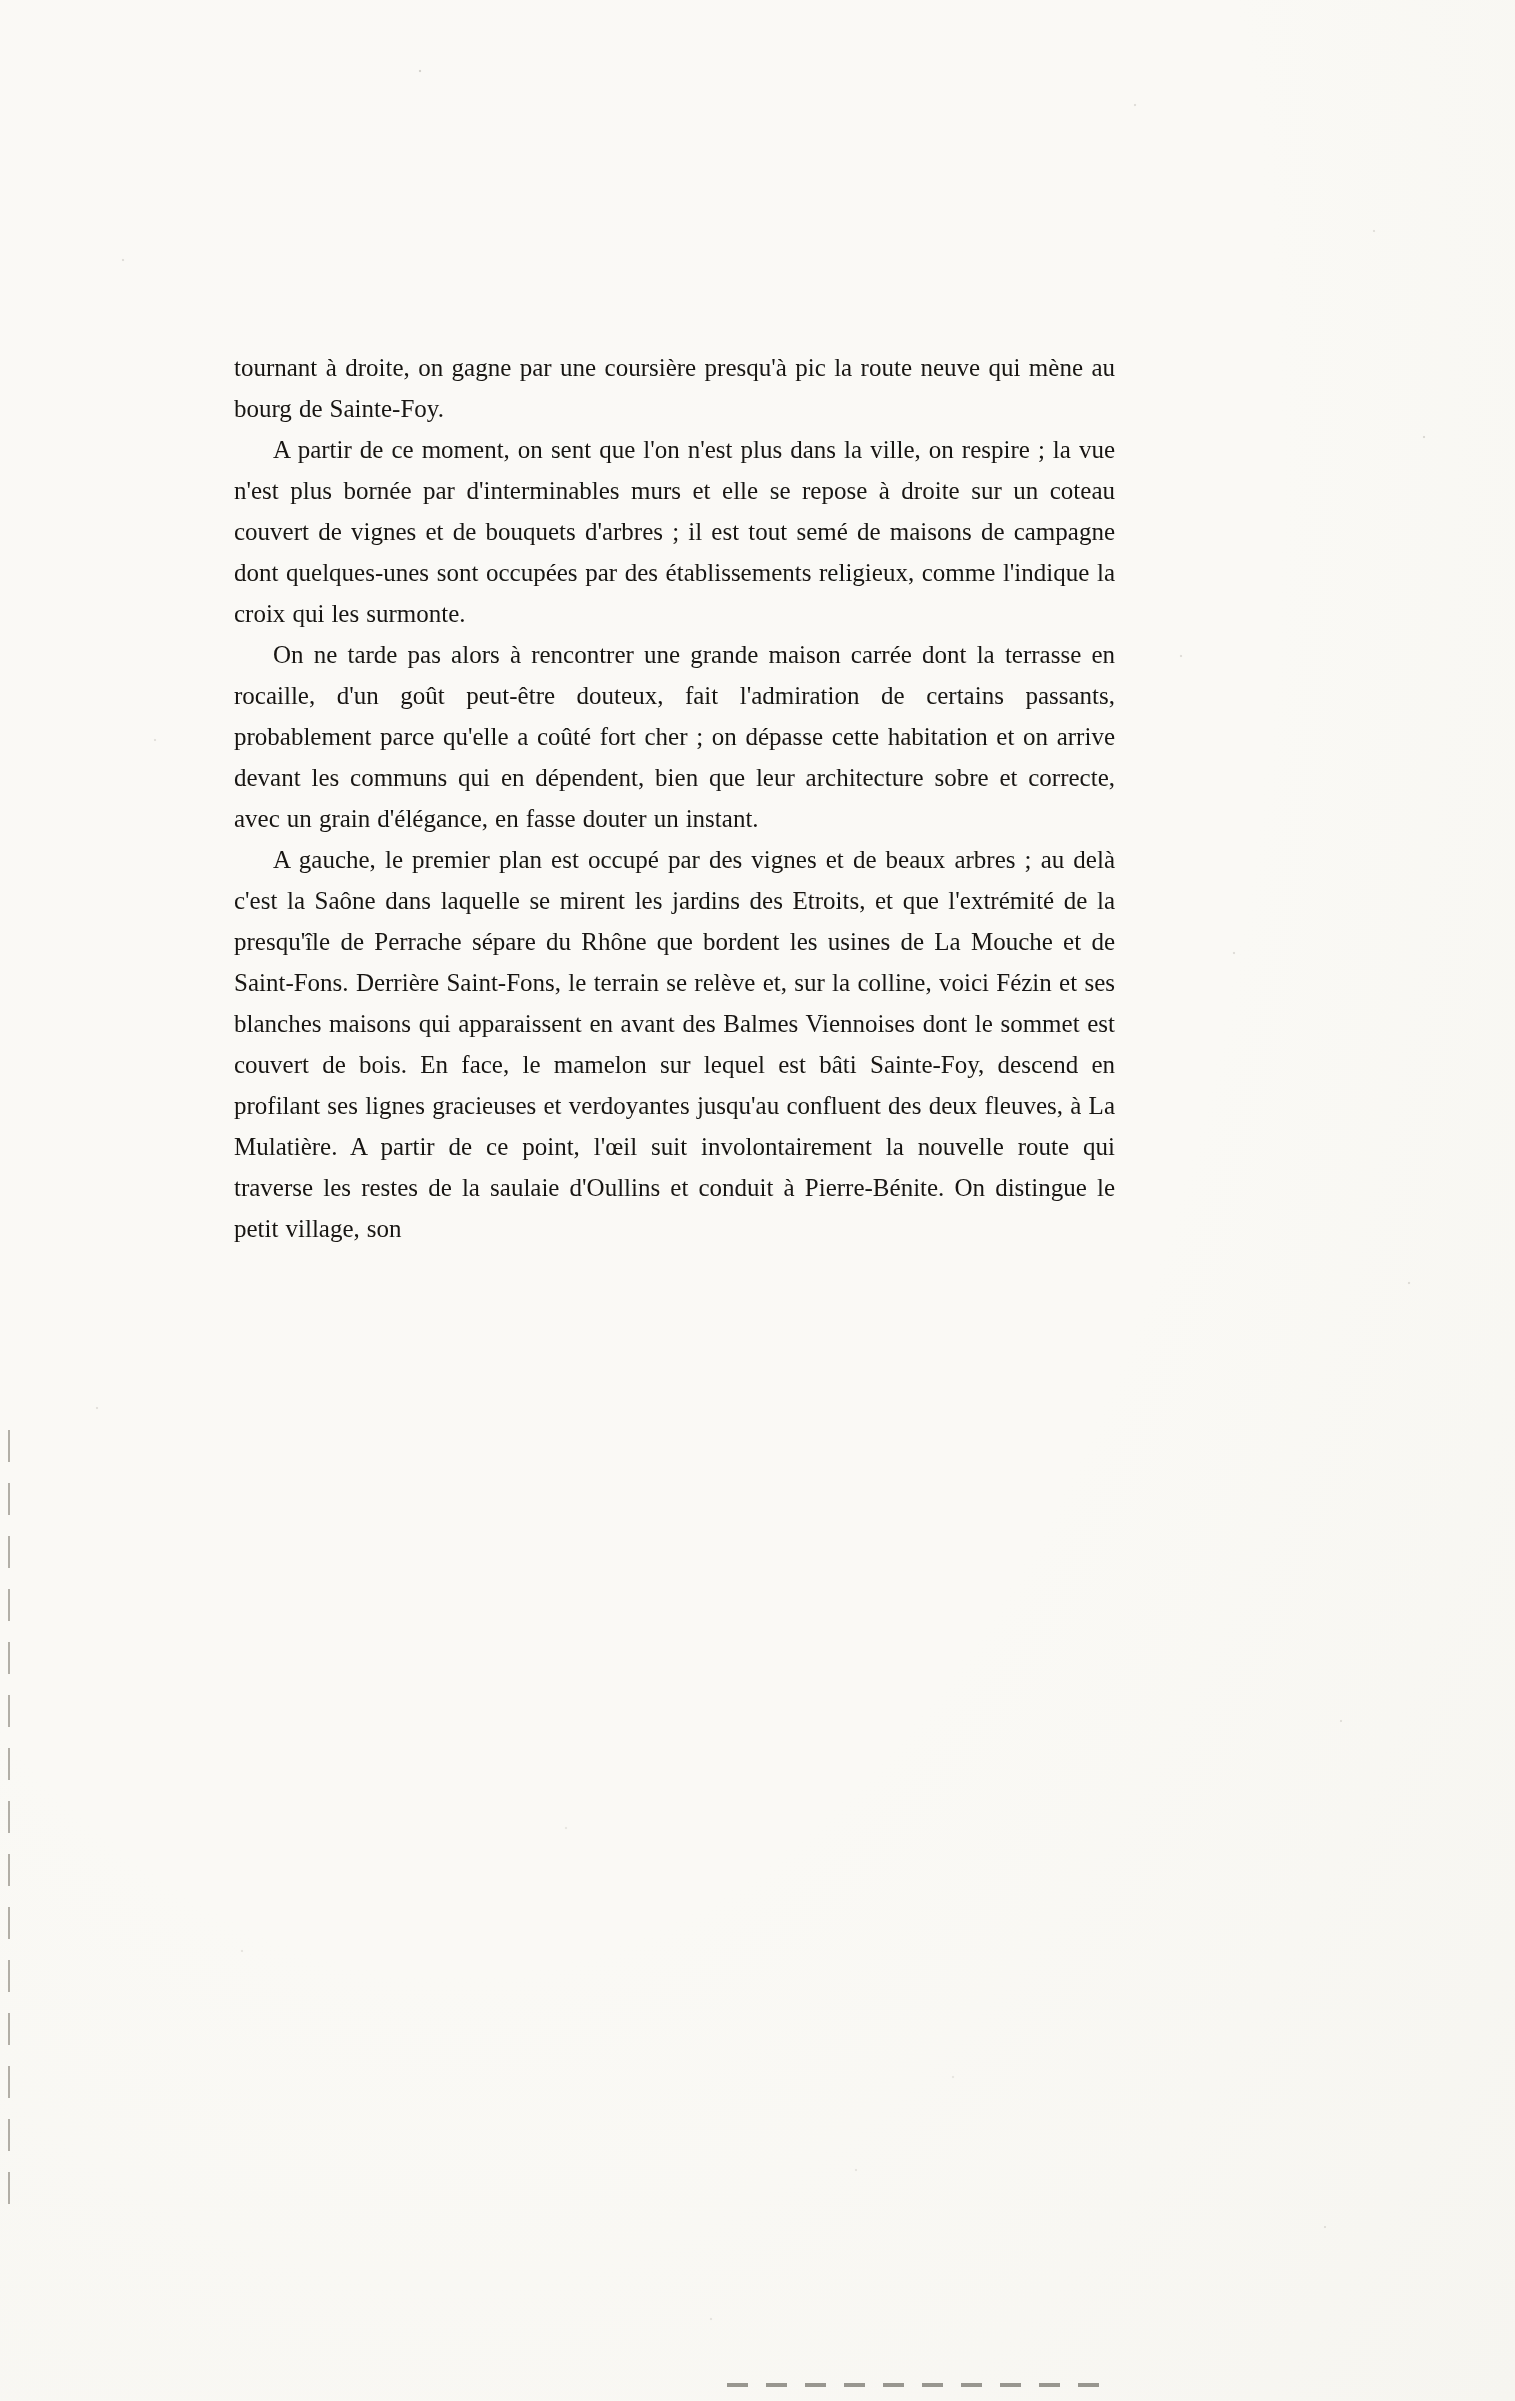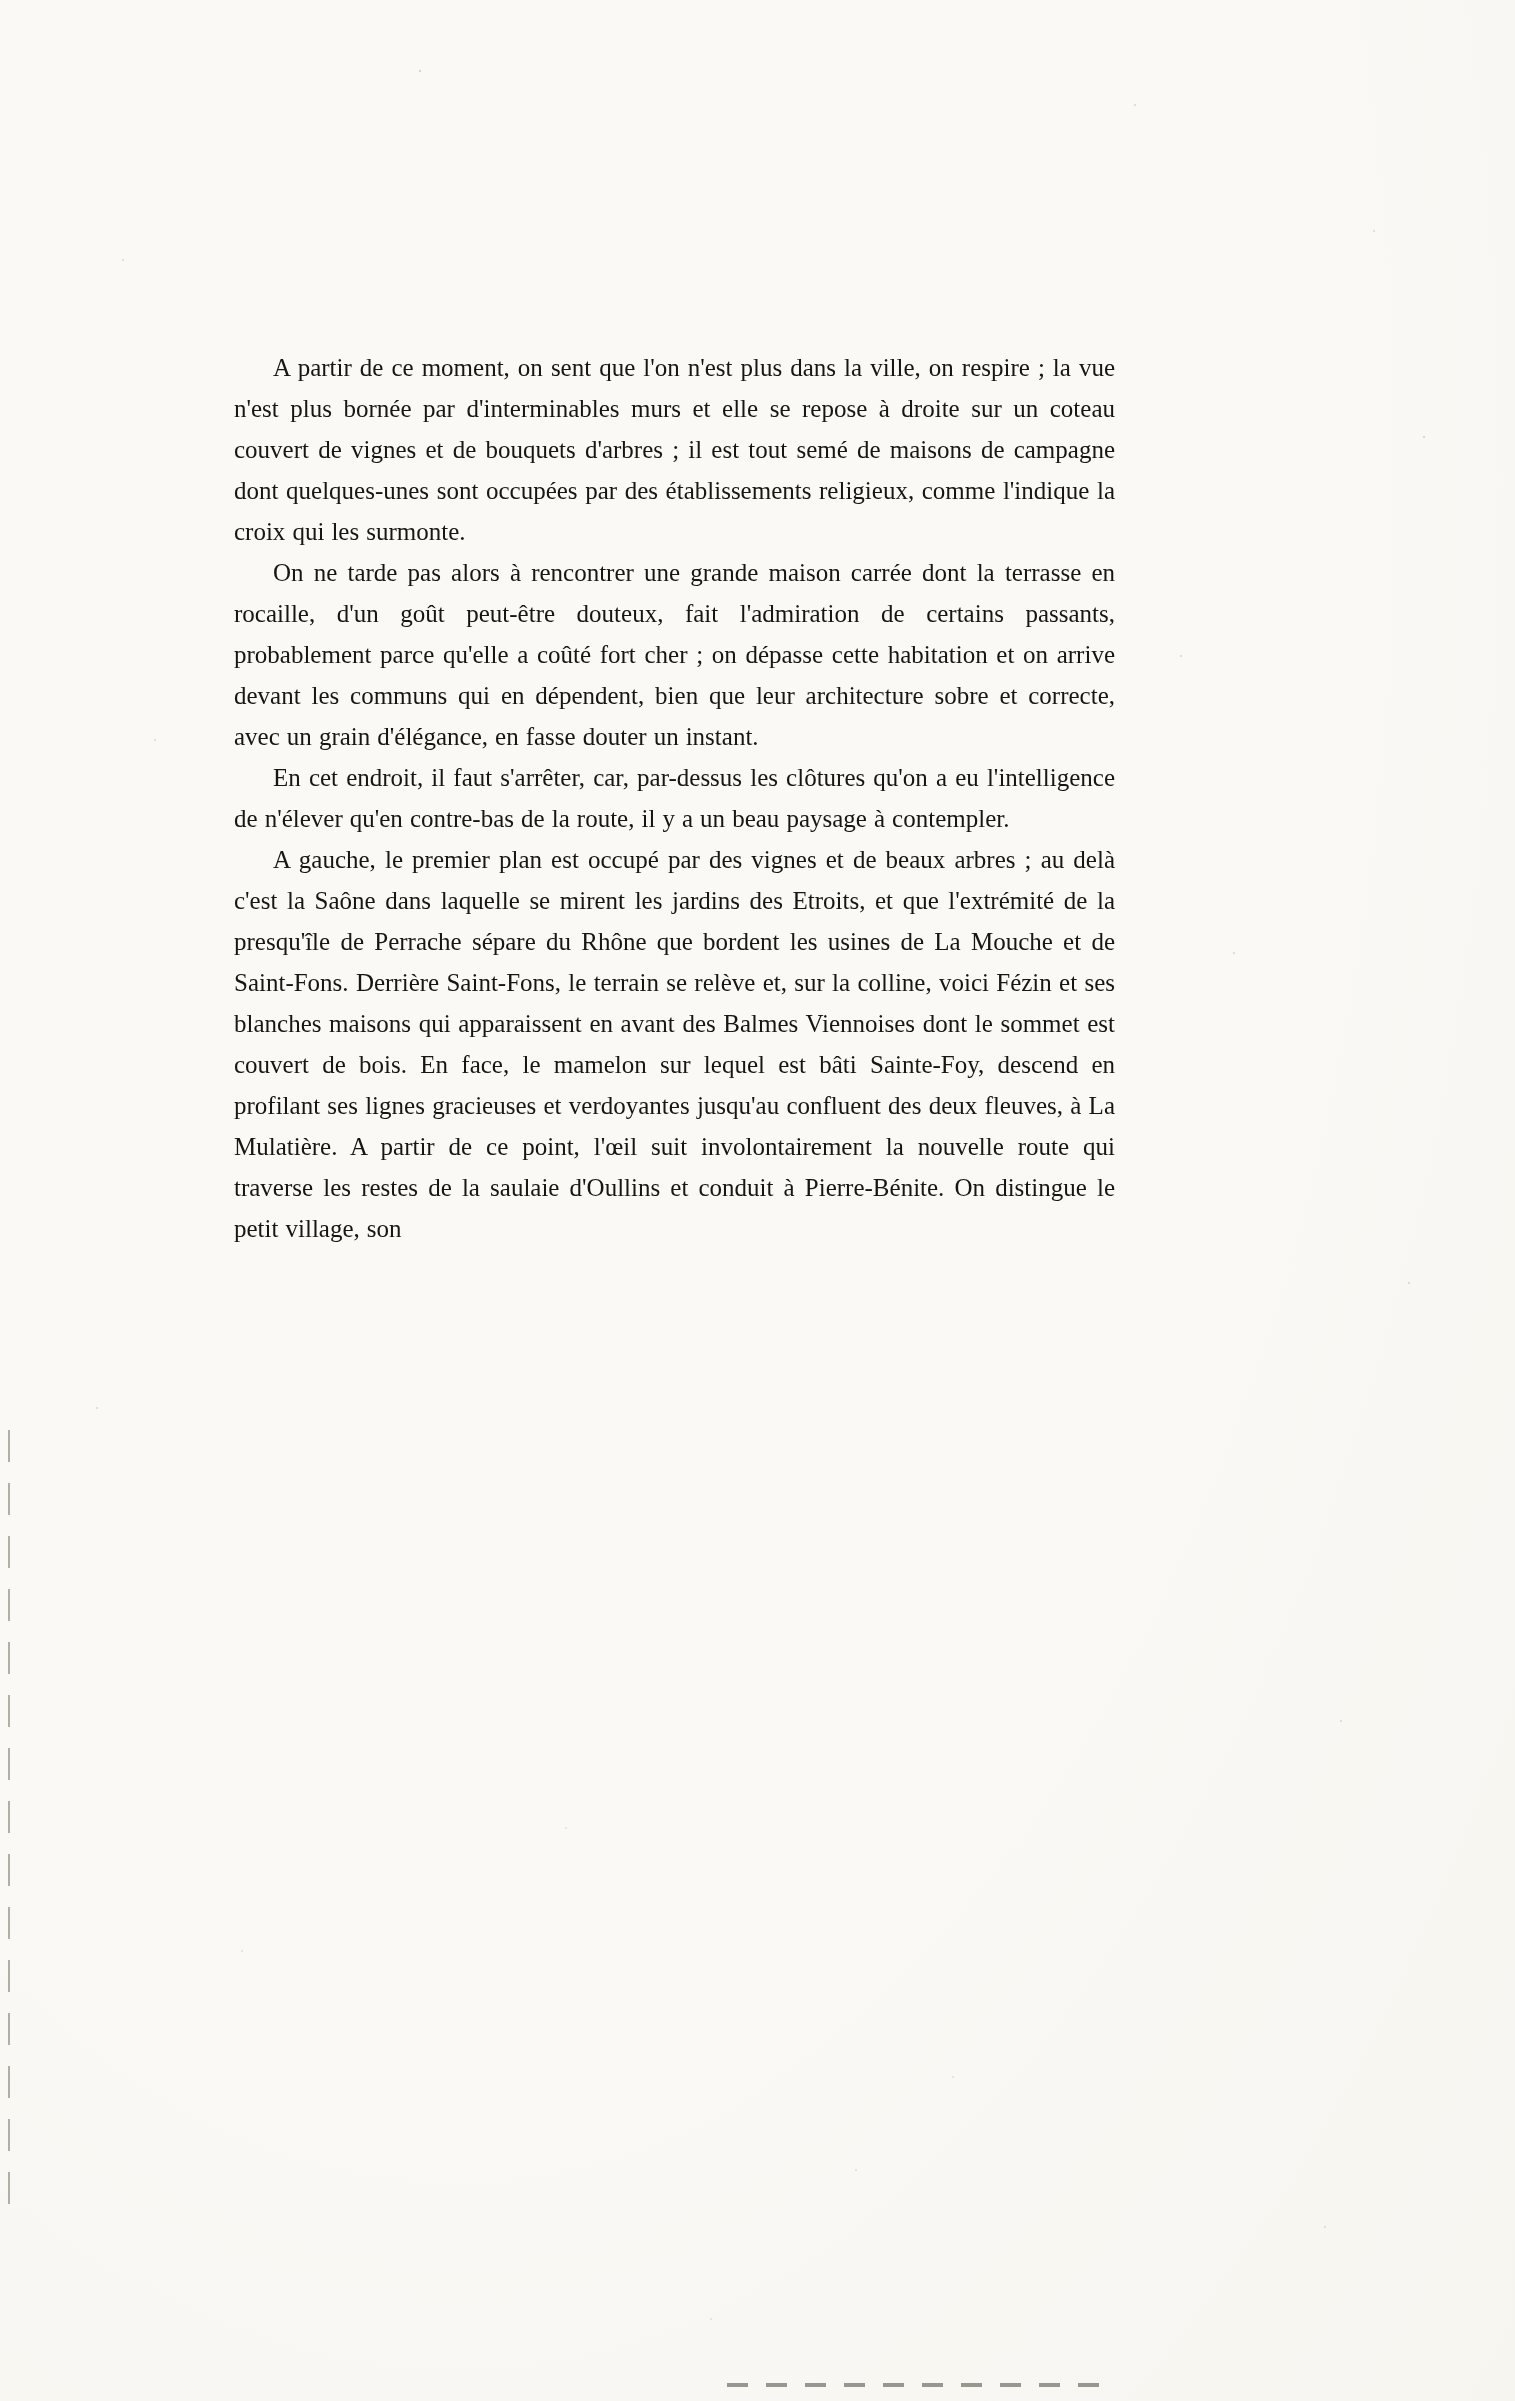--- a/index.html
+++ b/index.html
@@ -152,24 +152,24 @@
       <i></i>
       <i></i>
       <i></i>
   </div>
 
   <div class="bottom-dashes"></div>
 
   <div class="text-column">
 
 
+    <p class="body noindent">tournant à droite, on gagne par une coursière presqu'à pic la route neuve qui mène au bourg de Sainte-Foy.</p>
 
     <p class="body indent">A partir de ce moment, on sent que l'on n'est plus dans la ville, on respire ; la vue n'est plus bornée par d'interminables murs et elle se repose à droite sur un coteau couvert de vignes et de bouquets d'arbres ; il est tout semé de maisons de campagne dont quelques-unes sont occupées par des établissements religieux, comme l'indique la croix qui les surmonte.</p>
 
     <p class="body indent">On ne tarde pas alors à rencontrer une grande maison carrée dont la terrasse en rocaille, d'un goût peut-être douteux, fait l'admiration de certains passants, probablement parce qu'elle a coûté fort cher ; on dépasse cette habitation et on arrive devant les communs qui en dépendent, bien que leur architecture sobre et correcte, avec un grain d'élégance, en fasse douter un instant.</p>
 
-    <p class="body indent">En cet endroit, il faut s'arrêter, car, par-dessus les clôtures qu'on a eu l'intelligence de n'élever qu'en contre-bas de la route, il y a un beau paysage à contempler.</p>
 
     <p class="body indent">A gauche, le premier plan est occupé par des vignes et de beaux arbres ; au delà c'est la Saône dans laquelle se mirent les jardins des Etroits, et que l'extrémité de la presqu'île de Perrache sépare du Rhône que bordent les usines de La Mouche et de Saint-Fons. Derrière Saint-Fons, le terrain se relève et, sur la colline, voici Fézin et ses blanches maisons qui apparaissent en avant des Balmes Viennoises dont le sommet est couvert de bois. En face, le mamelon sur lequel est bâti Sainte-Foy, descend en profilant ses lignes gracieuses et verdoyantes jusqu'au confluent des deux fleuves, à La Mulatière. A partir de ce point, l'œil suit involontairement la nouvelle route qui traverse les restes de la saulaie d'Oullins et conduit à Pierre-Bénite. On distingue le petit village, son</p>
 
   </div>
 </div>
 
 
 </body></html>

